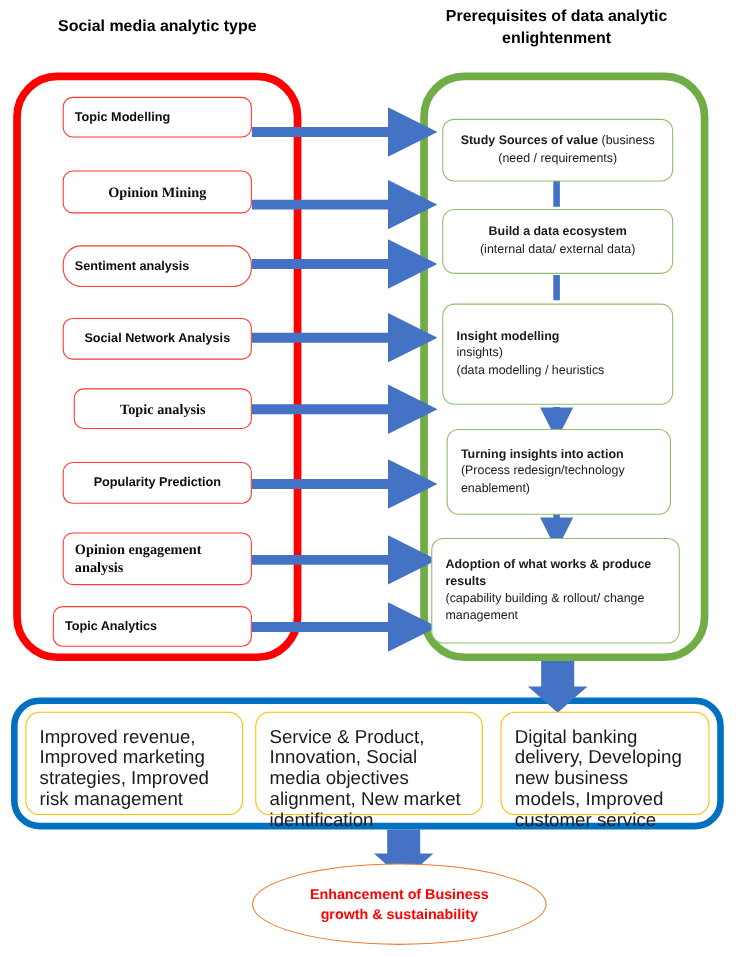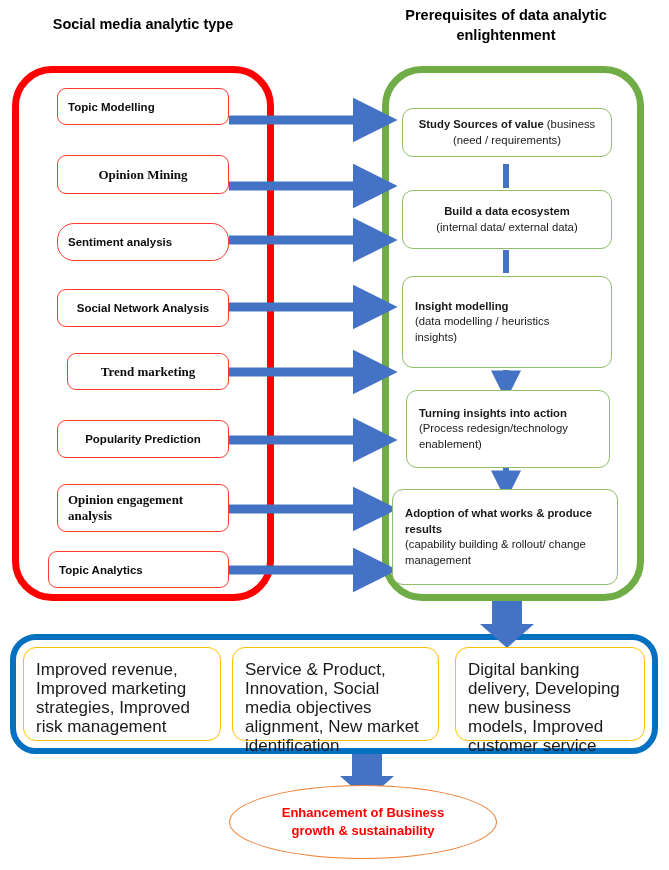--- a/index.html
+++ b/index.html
@@ -198,51 +198,51 @@
 
   <div class="left-item align-left" style="left:57px; top:223px; width:172px; height:38px;border-radius:17px;">
     <span class="lbl">Sentiment analysis</span>
   </div>
 
   <div class="left-item align-center" style="left:57px; top:289px; width:172px; height:38px;">
     <span class="lbl">Social Network Analysis</span>
   </div>
 
   <div class="left-item align-center serif" style="left:67px; top:353px; width:162px; height:37px;">
-    <span class="lbl">Trend marketing</span>
+    <span class="lbl">Topic analysis</span>
   </div>
 
   <div class="left-item align-center" style="left:57px; top:420px; width:172px; height:38px;">
     <span class="lbl">Popularity Prediction</span>
   </div>
 
   <div class="left-item align-left serif" style="left:57px; top:484px; width:172px; height:48px;">
     <span class="lbl">Opinion engagement analysis</span>
   </div>
 
   <div class="left-item align-left" style="left:48px; top:551px; width:181px; height:37px;">
     <span class="lbl">Topic Analytics</span>
   </div>
 
-  <div class="right-item centered" style="left:402px; top:108px; width:210px; height:49px;align-items:center;">
+  <div class="right-item centered" style="left:402px; top:108px; width:210px; height:57px;align-items:center;">
     <div class="ln1">
       <span class="hd">Study Sources of value</span><span class="sub"> (business</span>
     </div>
     <div class="ln2 sub">(need / requirements)</div>
   </div>
 
   <div class="right-item centered" style="left:402px; top:190px; width:210px; height:59px;">
     <div class="ln1 hd">Build a data ecosystem</div>
     <div class="ln2 sub">(internal data/ external data)</div>
   </div>
 
   <div class="right-item" style="left:402px; top:276px; width:210px; height:92px;">
     <div class="hd">Insight modelling</div>
+    <div class="sub">insights)</div>
     <div class="sub">(data modelling / heuristics</div>
-    <div class="sub">insights)</div>
   </div>
 
   <div class="right-item" style="left:406px; top:390px; width:204px; height:78px;">
     <div class="hd">Turning insights into action</div>
     <div class="sub">(Process redesign/technology</div>
     <div class="sub">enablement)</div>
   </div>
 
   <div class="right-item" style="left:392px; top:489px; width:226px; height:96px;">
     <div class="hd">Adoption of what works &amp; produce results</div>

